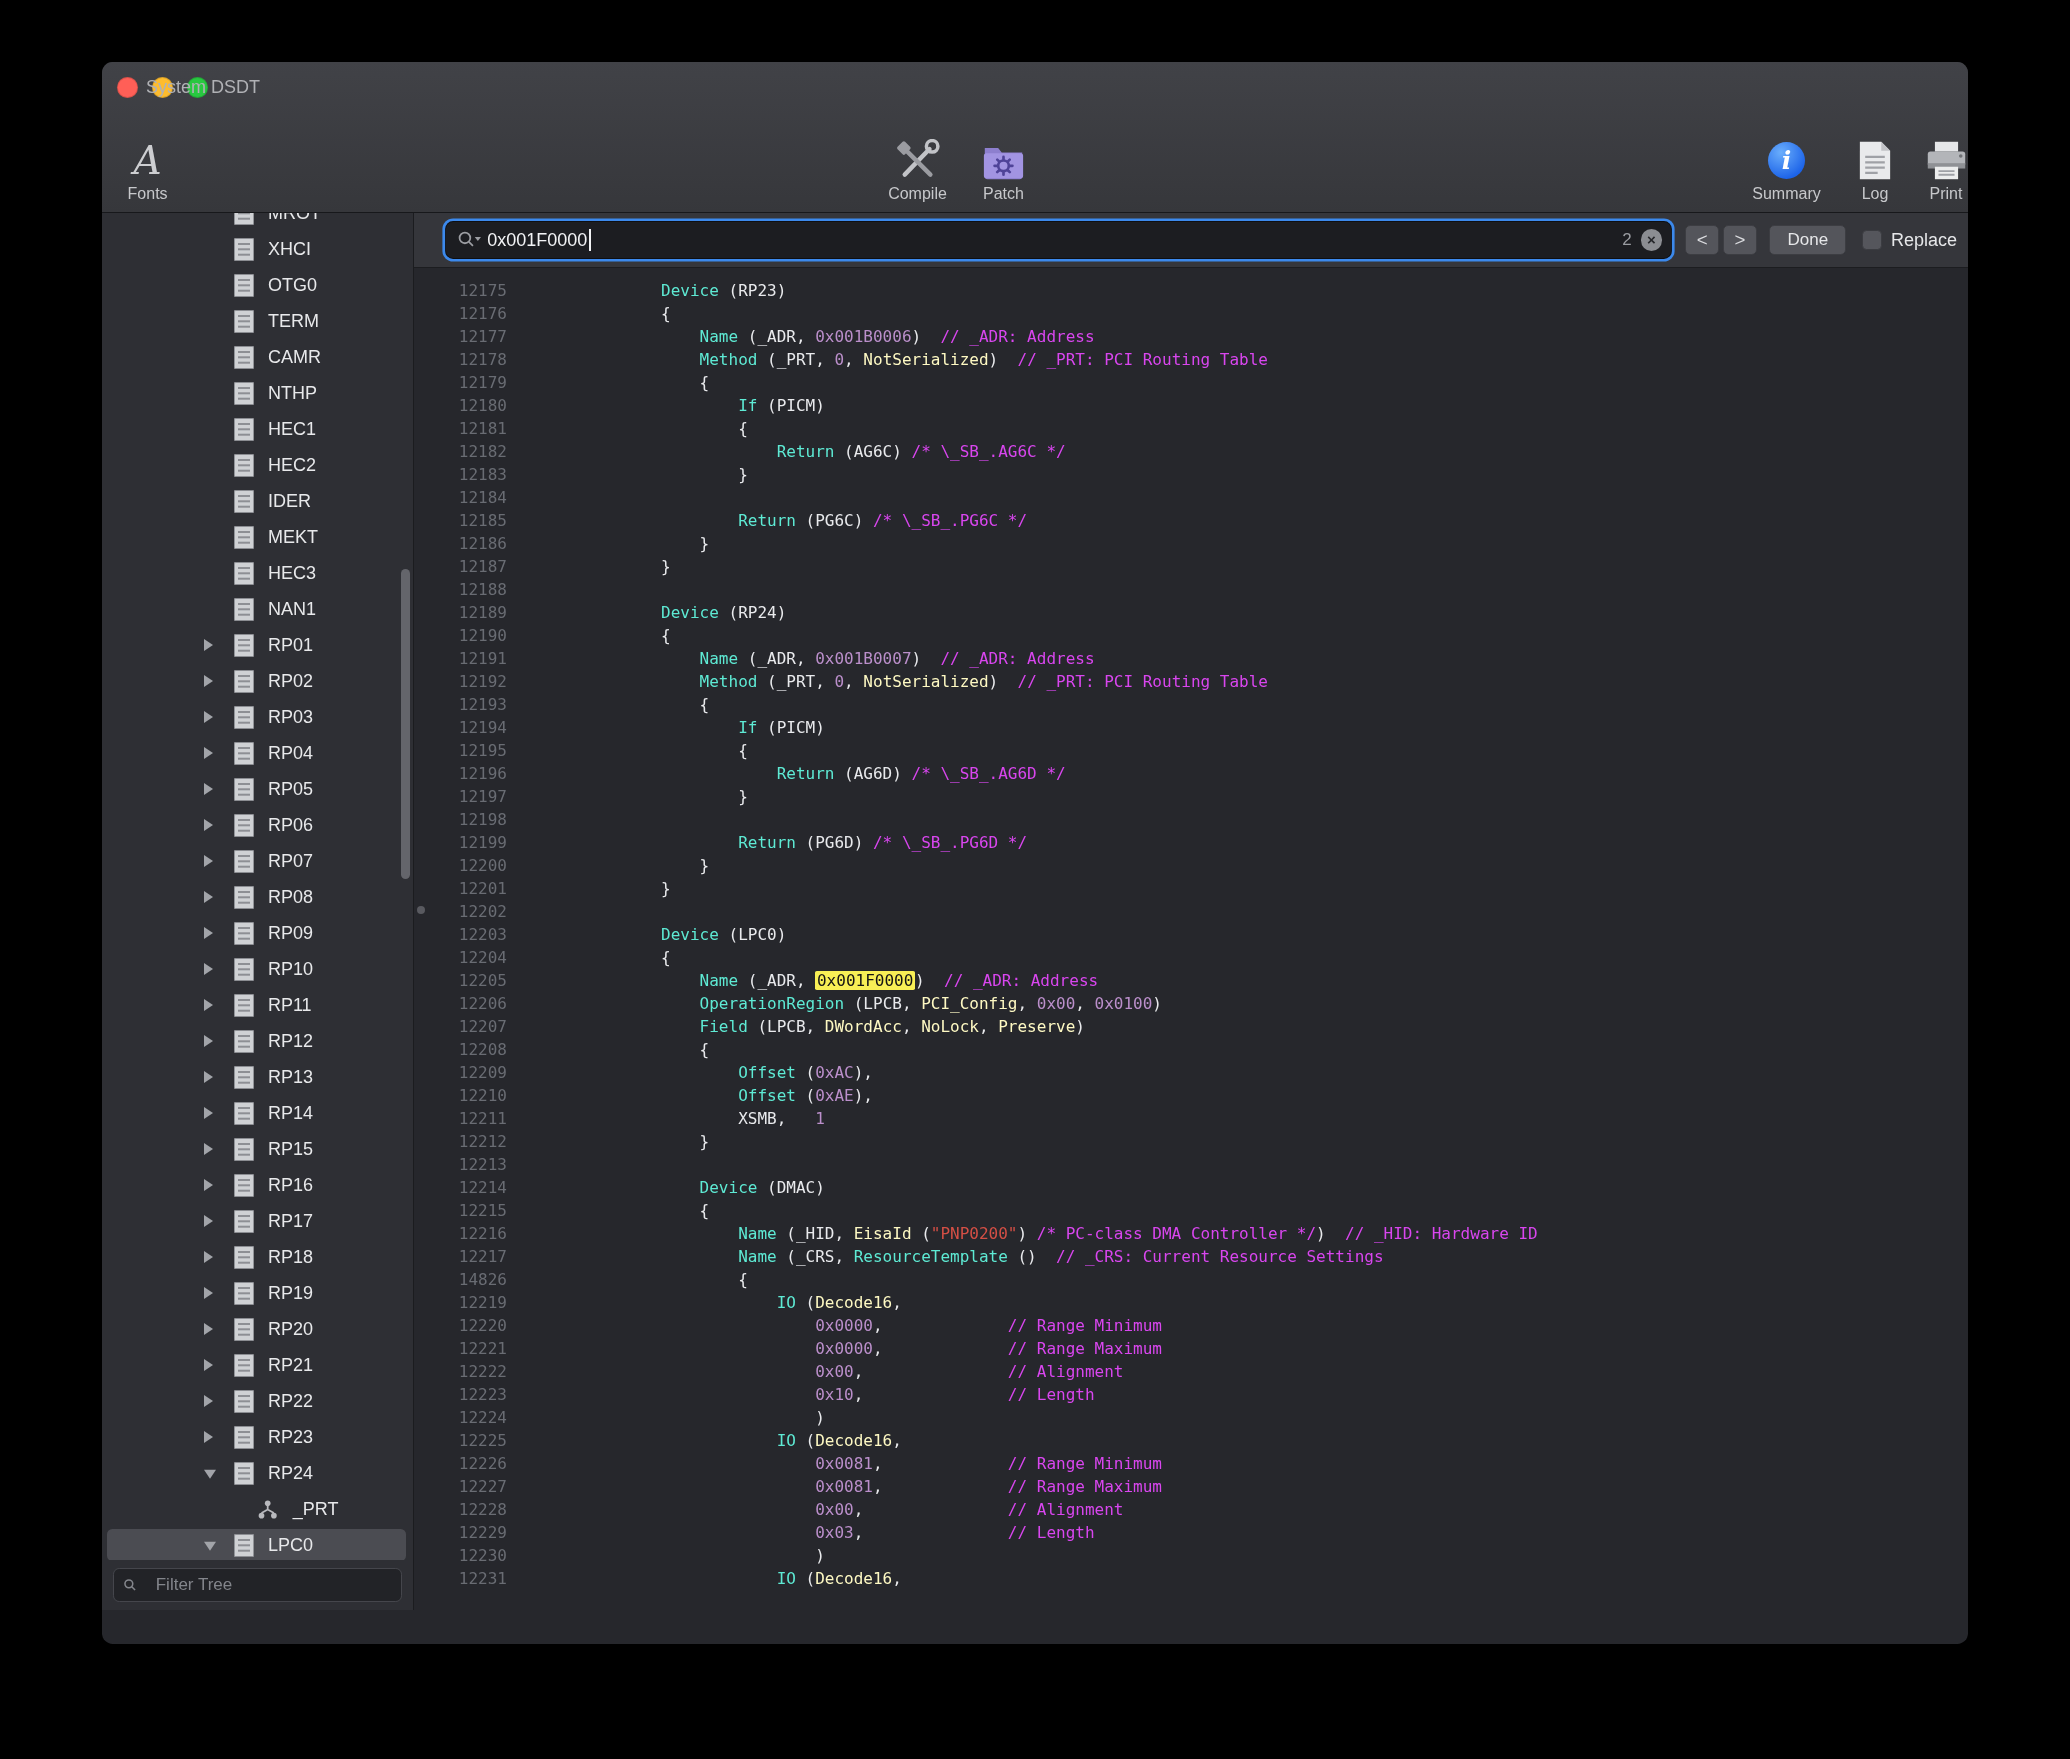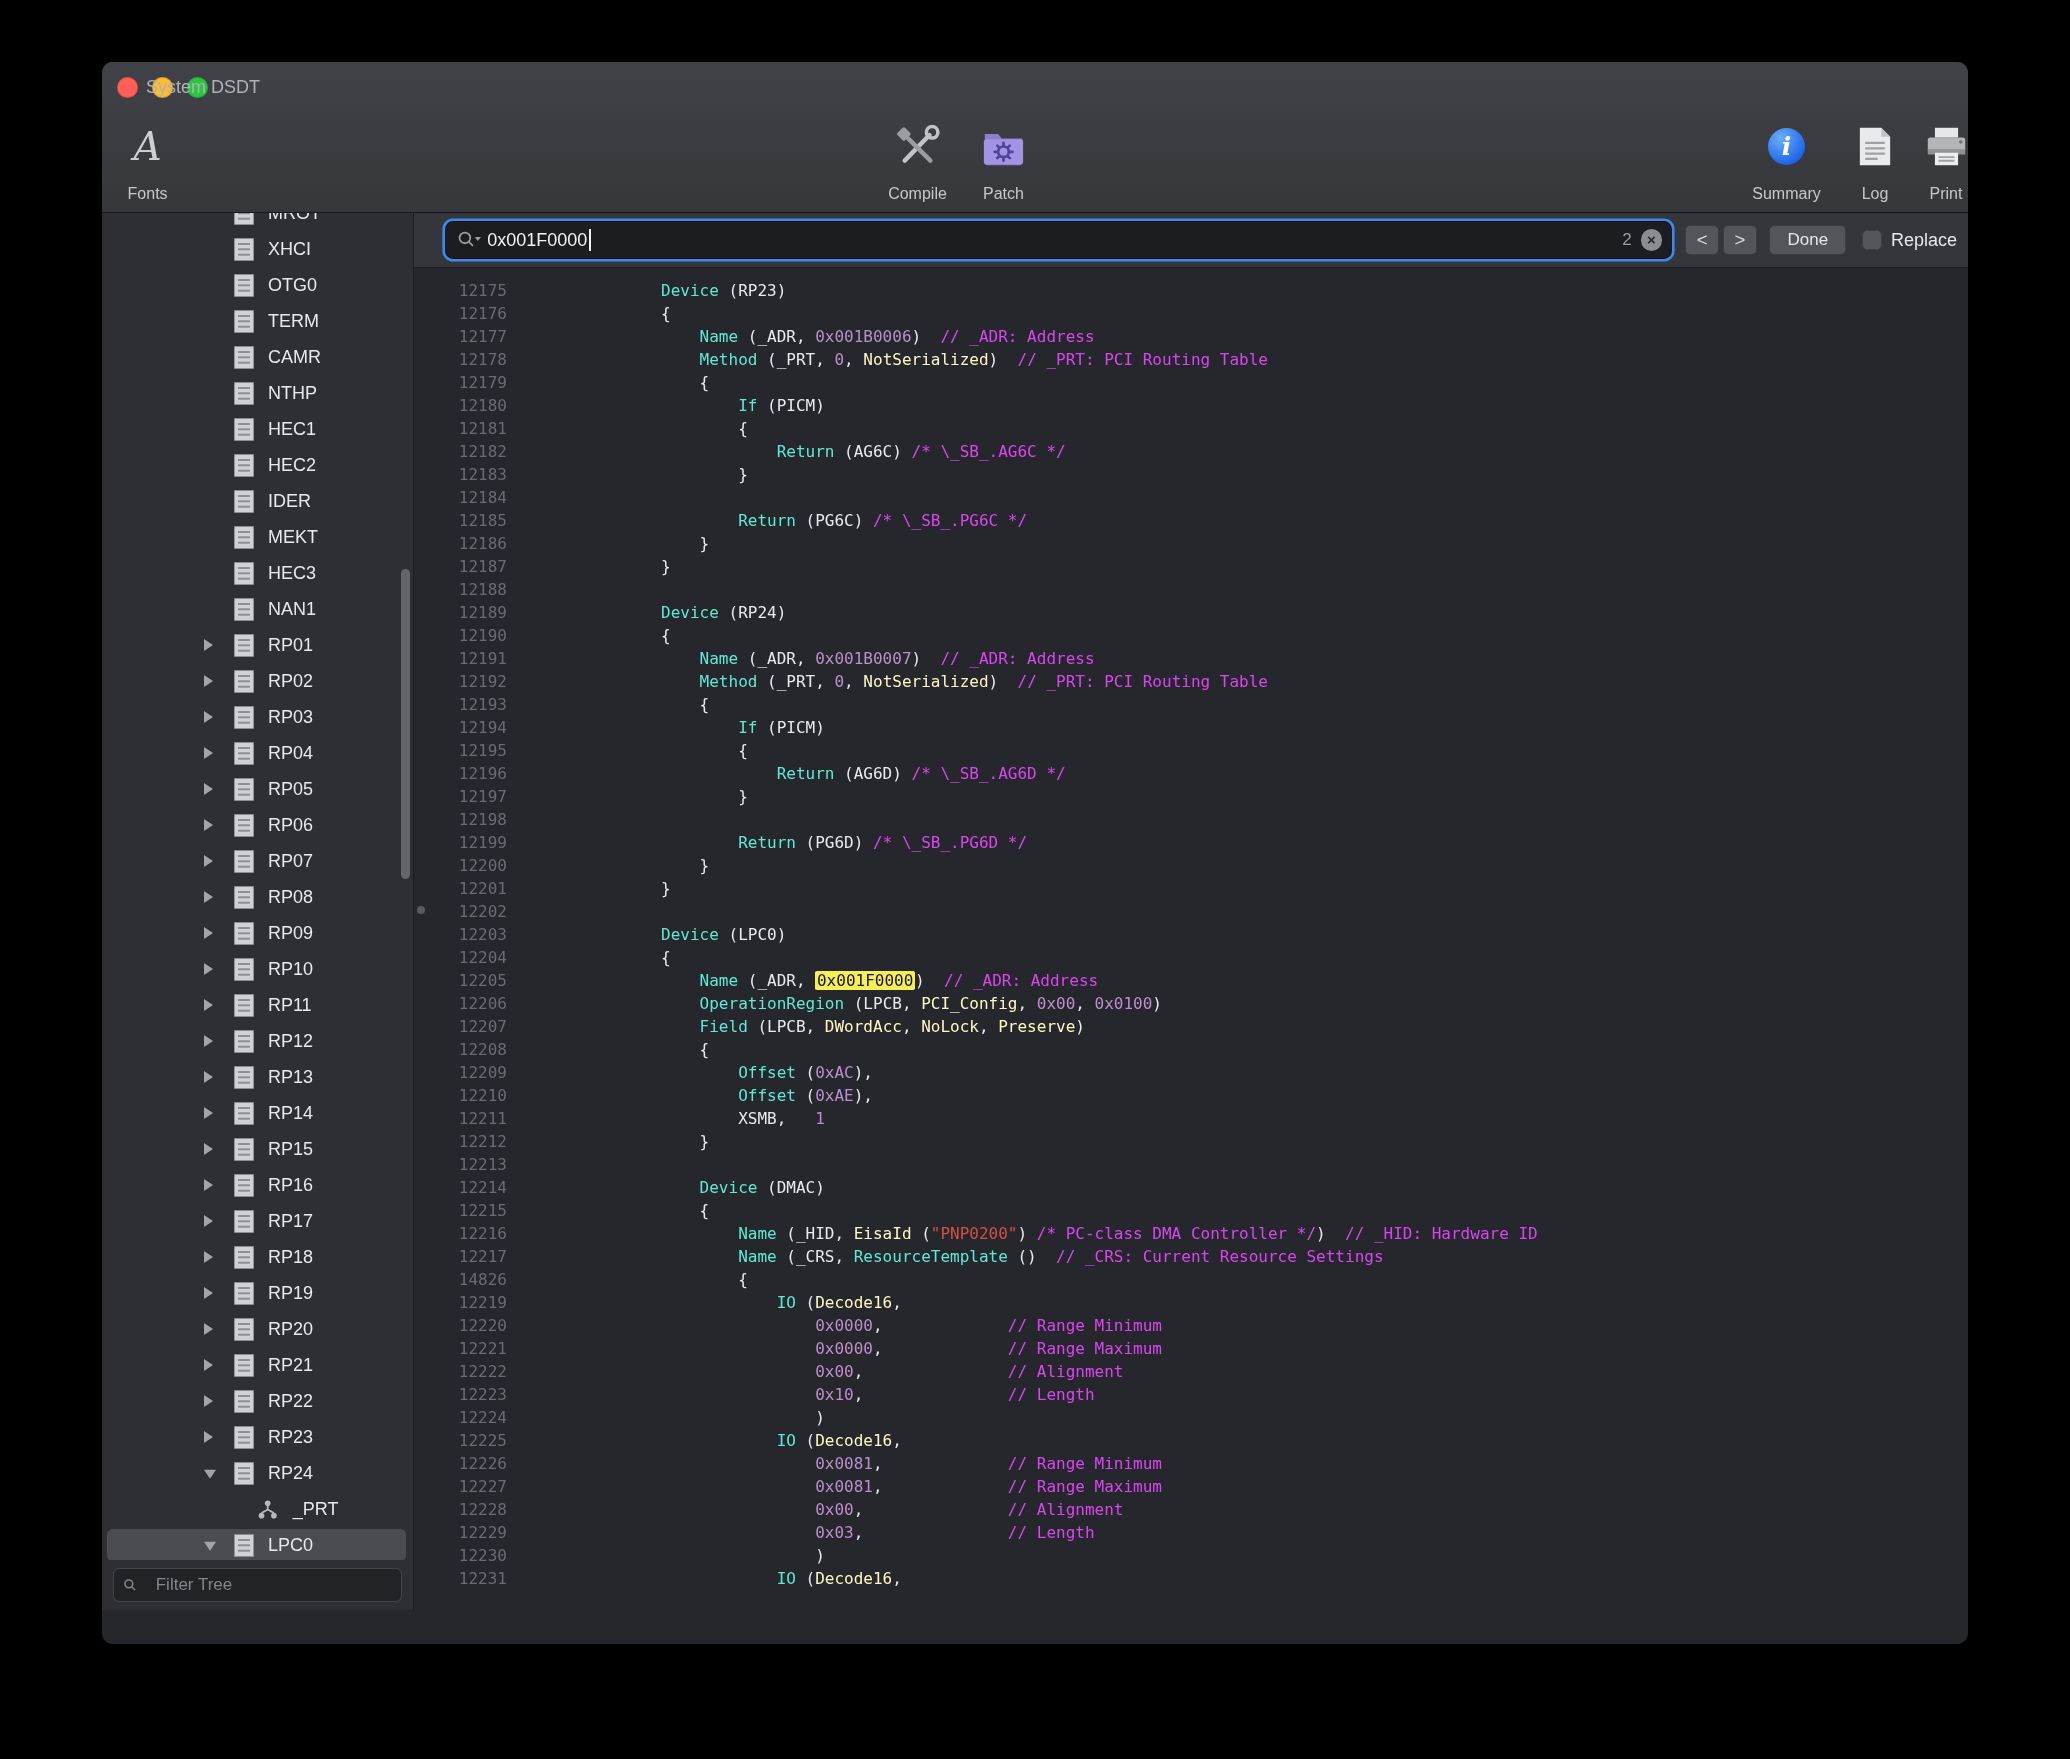--- a/index.html
+++ b/index.html
@@ -18,21 +18,21 @@
   .tl { width:21.4px; height:21.4px; border-radius:50%; }
   .tl.red    { background:#ff5f57; box-shadow:inset 0 0 0 0.9px rgba(0,0,0,.15); }
   .tl.yellow { background:#febc2e; box-shadow:inset 0 0 0 0.9px rgba(0,0,0,.15); }
   .tl.green  { background:#28c840; box-shadow:inset 0 0 0 0.9px rgba(0,0,0,.15); }
   .window-title { position:absolute; left:0; right:0; top:0; height:50px;
                   text-align:left; line-height:50px; font-size:18px; color:#b0b1b5;margin-left:44px; }
   .toolbar { position:absolute; left:0; right:0; top:46px; height:105px; }
   .tb-item { position:absolute; top:0; height:100px; display:flex; flex-direction:column;
              align-items:center; justify-content:flex-end; padding-bottom:5.3px; cursor:default; }
   .tb-icon { height:48px; display:flex; align-items:center; justify-content:center; }
-  .tb-label { font-size:16px; color:#c7c8cb; margin-top:14px; }
+  .tb-label { font-size:16px; color:#c7c8cb; margin-top:0; }
   .fonts-glyph { font-family:"DejaVu Serif", serif; font-style:italic; font-size:39px;
                  color:#cdced1; line-height:43px; }
   .summary-glyph { width:37px; height:37px; border-radius:50%;
                    background:radial-gradient(circle at 35% 28%, #6aaefc, #1c63e8 75%);
                    color:#fff; font-family:"DejaVu Serif", serif; font-style:italic;
                    font-weight:bold; font-size:25px; display:flex; align-items:center;
                    justify-content:center; }
 
   
   .content { display:flex; height:1397px; }

